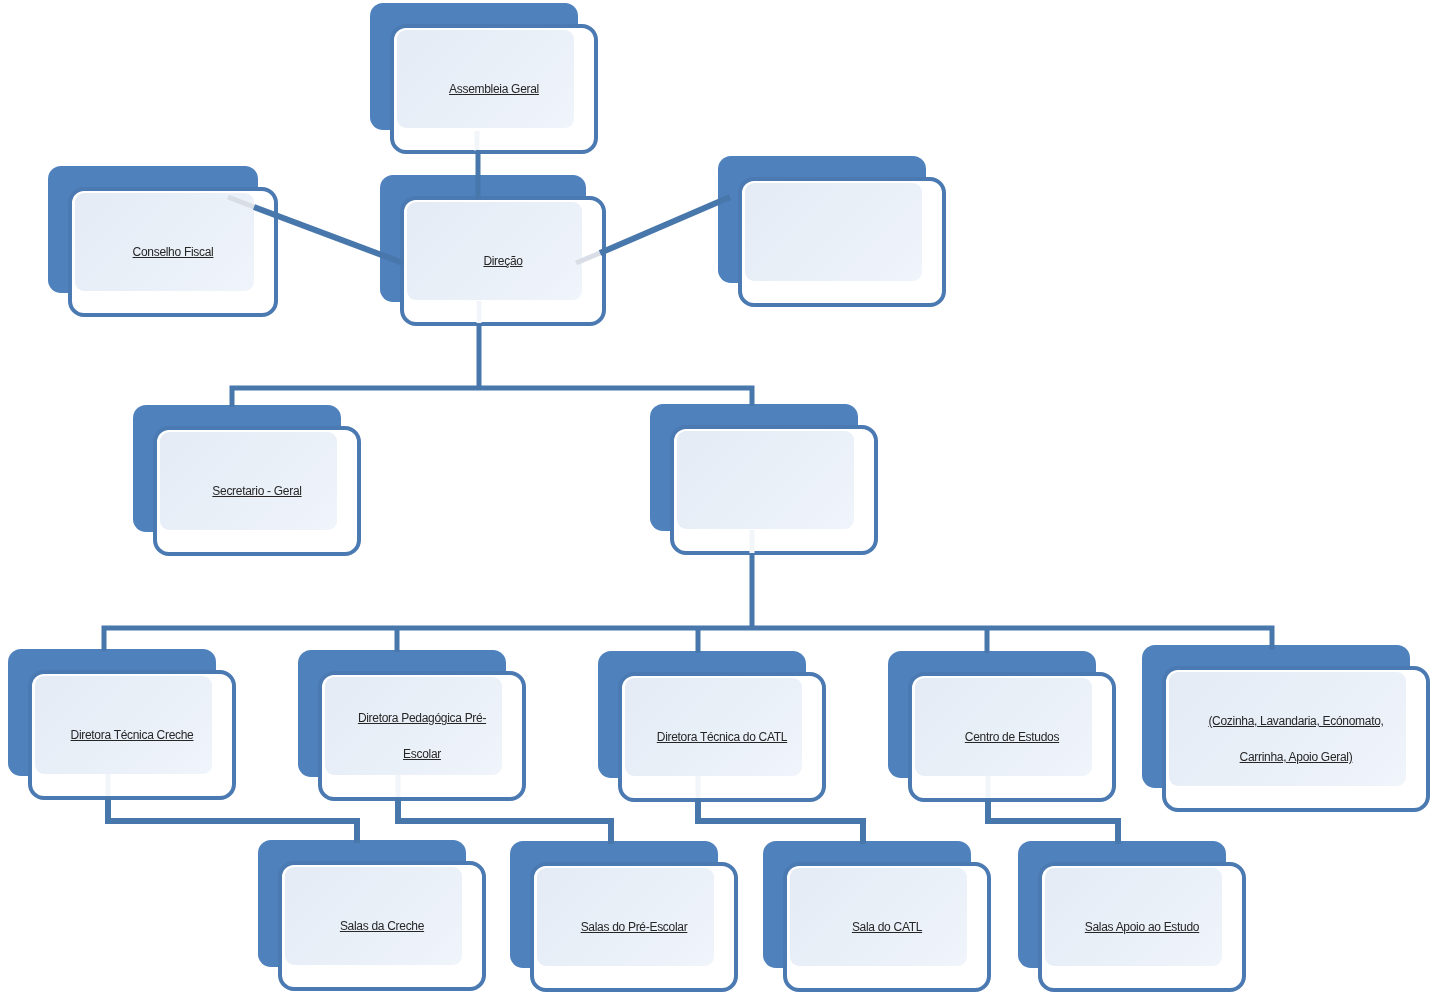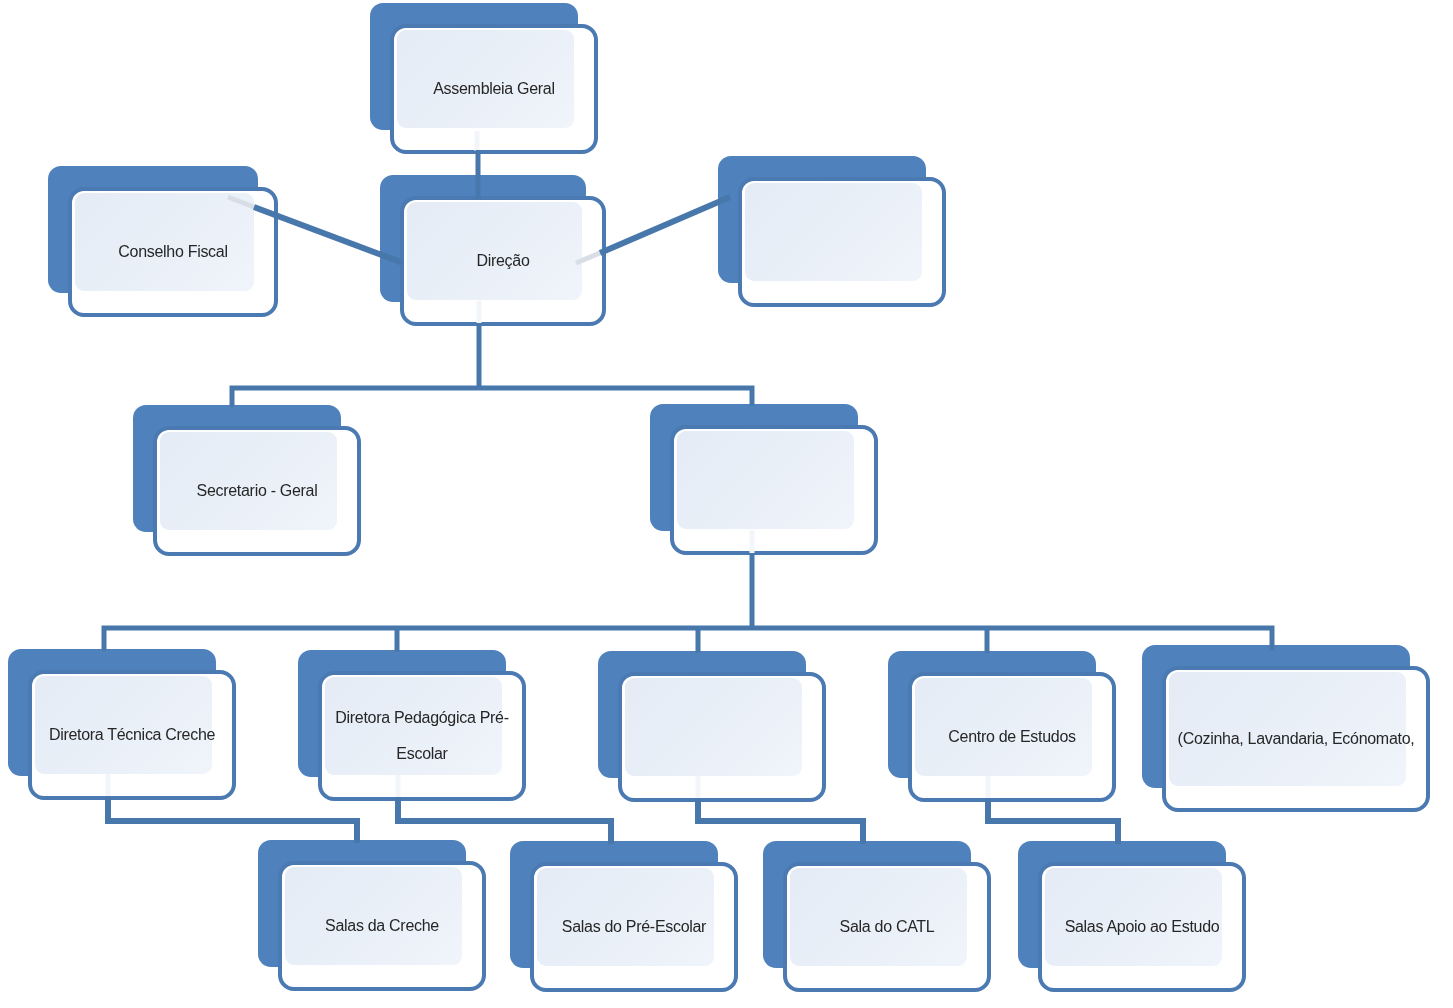--- a/index.html
+++ b/index.html
@@ -30,25 +30,26 @@
   .node .panel{
     position:absolute;
     left:3px;top:2px;right:20px;bottom:22px;
     background:linear-gradient(135deg,#e4ebf5 0%,#eaf0f8 55%,#f0f4fb 100%);
     border-radius:9px;
   }
   .node .label{
     position:relative;
     text-align:center;
     color:var(--text-color,#262626);
-    font-size:16px;
+    font-size:12px;
     letter-spacing:-0.3px;
     line-height:36px;
     white-space:nowrap;
     z-index:1;
+    text-decoration:underline;
   }
   svg.wires{position:absolute;left:0;top:0;z-index:5;pointer-events:none;}
 </style>
 </head>
 <body>
 
 <div class="canvas" style="--shape-fill: #4f81bd; --shape-border: #4b7ab3; --text-color: #262626;">
   <div id="nodes">
       <div class="node" style="left: 390px; top: 24px; width: 208px; height: 130px;">
         <div class="shadow"></div>
@@ -114,37 +115,41 @@
           <div class="label">
             <div>Diretora Pedagógica Pré-</div>
             <div>Escolar</div>
           </div>
         </div>
       </div>
       <div class="node" style="left: 618px; top: 672px; width: 208px; height: 130px;">
         <div class="shadow"></div>
         <div class="box">
           <div class="panel"></div>
+          <div class="label">
+            <div>Diretora Técnica do CATL</div>
+          </div>
         </div>
       </div>
       <div class="node" style="left: 908px; top: 672px; width: 208px; height: 130px;">
         <div class="shadow"></div>
         <div class="box">
           <div class="panel"></div>
           <div class="label">
             <div>Centro de Estudos</div>
           </div>
         </div>
       </div>
       <div class="node" style="left: 1162px; top: 666px; width: 268px; height: 146px;">
         <div class="shadow"></div>
         <div class="box">
           <div class="panel"></div>
           <div class="label">
             <div>(Cozinha, Lavandaria, Ecónomato,</div>
+            <div>Carrinha, Apoio Geral)</div>
           </div>
         </div>
       </div>
       <div class="node" style="left: 278px; top: 861px; width: 208px; height: 130px;">
         <div class="shadow"></div>
         <div class="box">
           <div class="panel"></div>
           <div class="label">
             <div>Salas da Creche</div>
           </div>

